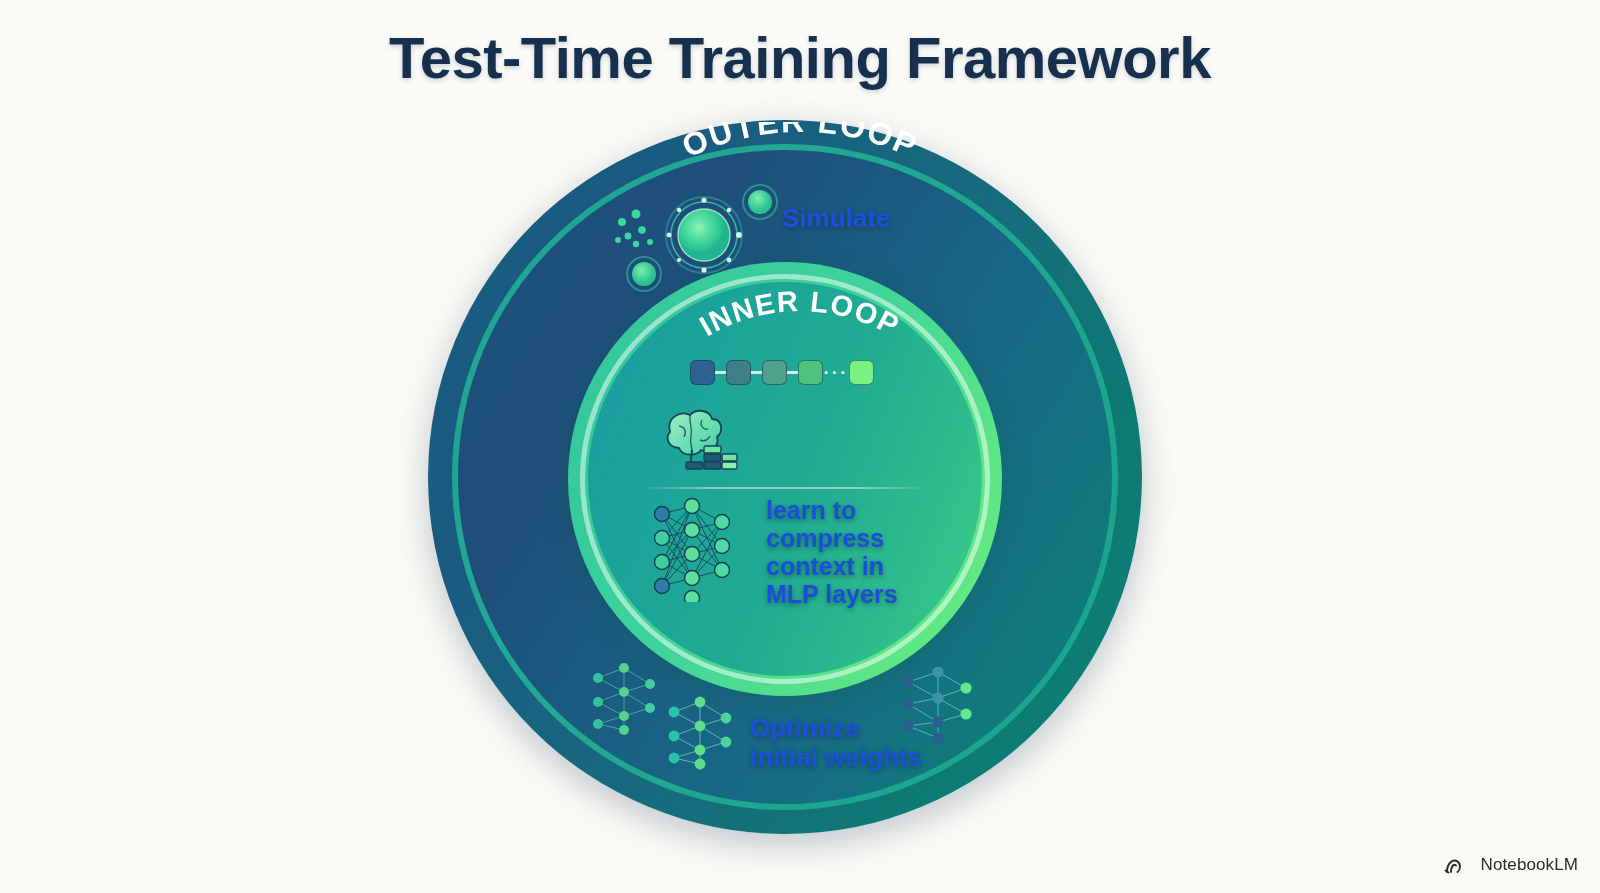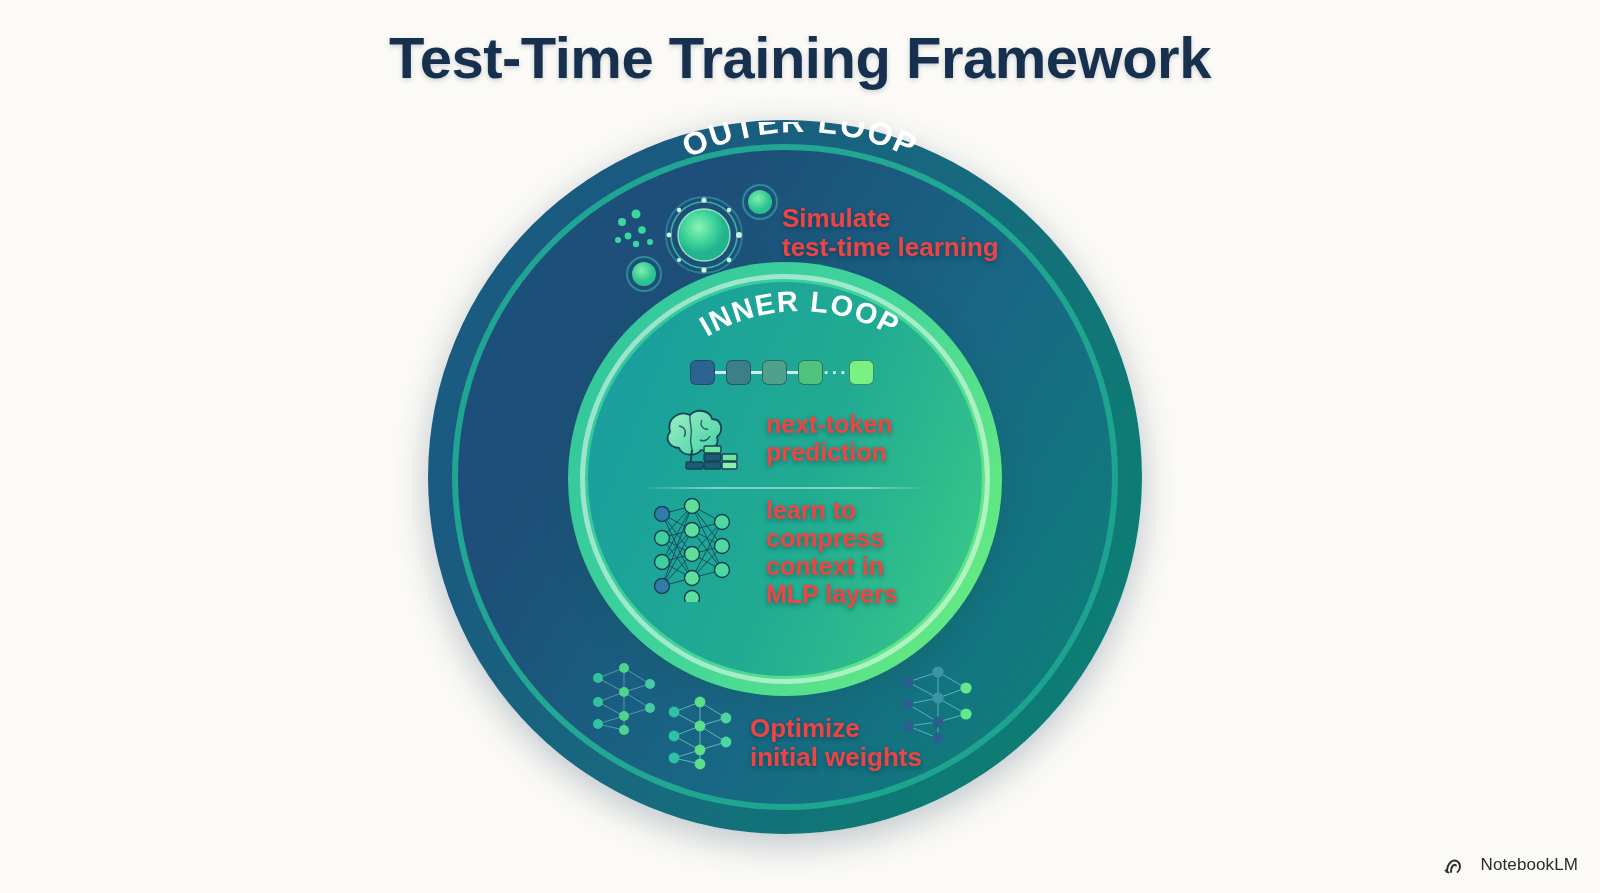--- a/index.html
+++ b/index.html
@@ -99,21 +99,21 @@
     fill: #ffffff;
   }
   #outer-loop-label { top: 122px; }
   #outer-loop-label text { font-size: 32px; letter-spacing: 2px; }
   #inner-loop-label { top: 272px; }
   #inner-loop-label text { font-size: 29px; letter-spacing: 1.5px; }
 
   
   .body-text {
     position: absolute;
-    color: #ef4444;
+    color: #1d4ed8;
     font-weight: bold;
     text-shadow: 0 2px 5px rgba(0,40,50,0.45);
     line-height: 1.12;
   }
   #simulate-text {
     left: 782px;
     top: 204px;
     font-size: 26px;
     width: 240px;
   }
@@ -447,27 +447,22 @@
       <circle cx="44" cy="78" r="5.6" fill="#2a5f8e"></circle>
       <circle cx="72" cy="28" r="5.6" fill="#63e88d"></circle>
       <circle cx="72" cy="54" r="5.6" fill="#63e88d"></circle>
     </g>
   </svg>
 
   <div id="inner-divider"></div>
 
   <div class="body-text" id="simulate-text">
     <div>Simulate</div>
-    <div>test-time learning</div>
   </div>
 
-  <div class="body-text" id="next-token-text">
-    <div>next-token</div>
-    <div>prediction</div>
-  </div>
 
   <div class="body-text" id="optimize-text">
     <div>Optimize</div>
     <div>initial weights</div>
   </div>
 
   <div class="body-text" id="compress-text">
     <div>learn to</div>
     <div>compress</div>
     <div>context in</div>

